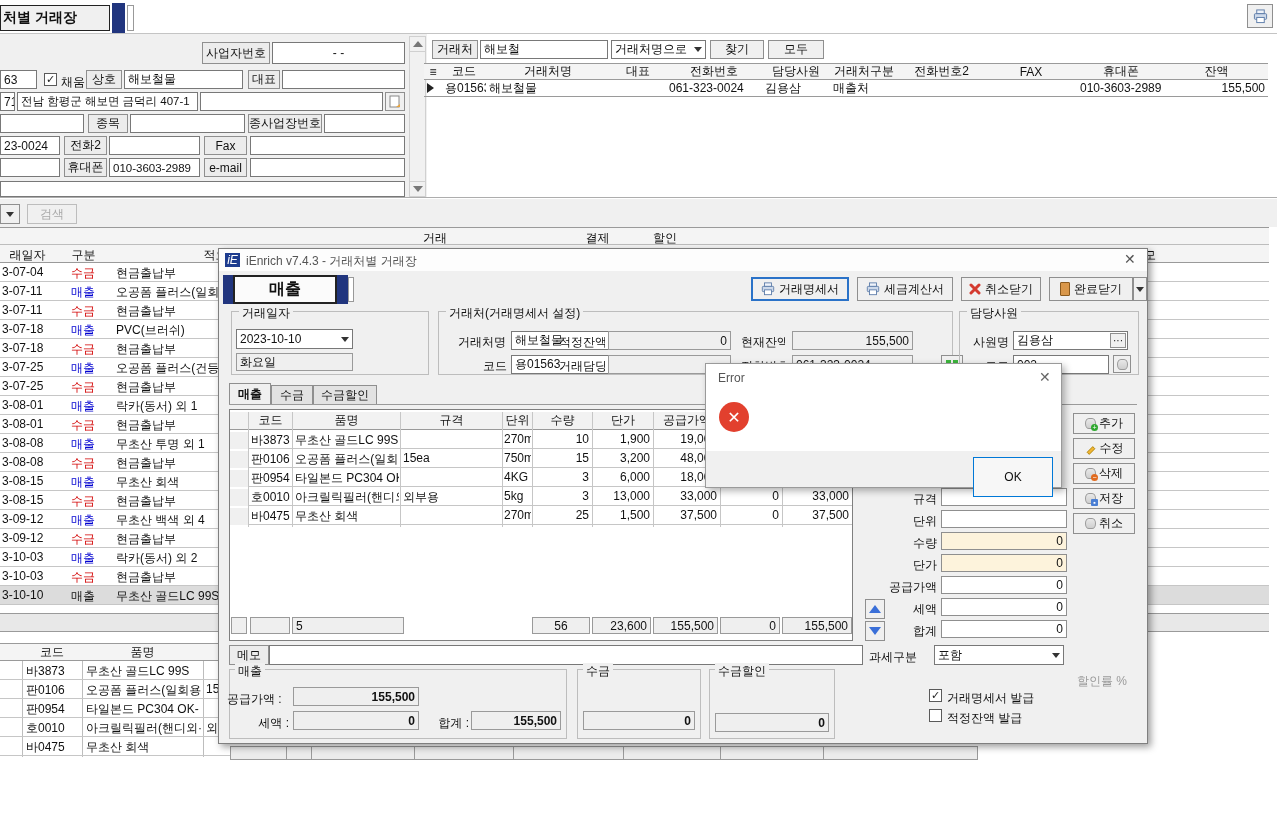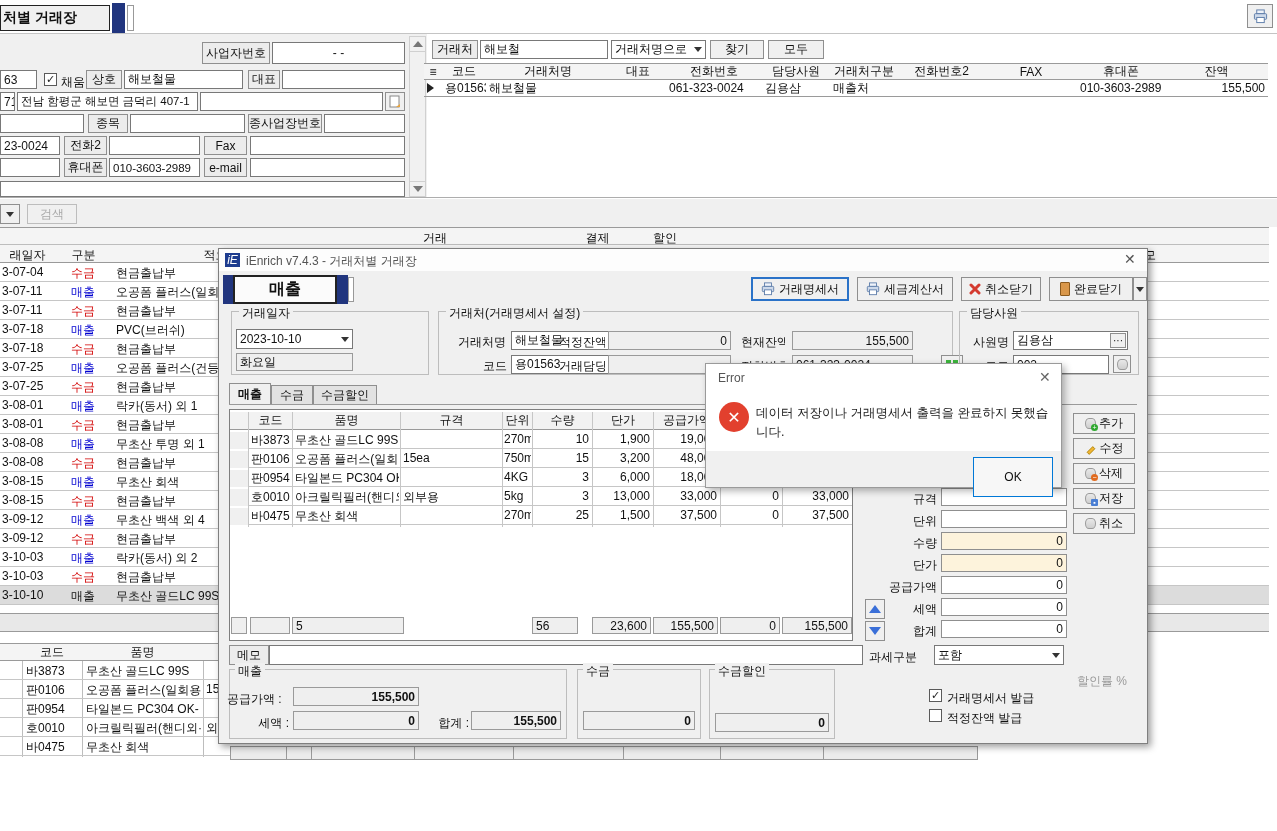--- a/index.html
+++ b/index.html
@@ -628,21 +628,21 @@
           <span class="gc num" style="left:426px;width:61px;">37,500</span>
           <span class="gc num" style="left:493px;width:56px;">0</span>
           <span class="gc num" style="left:555px;width:64px;">37,500</span>
         </div>
 
       <div class="tcell" style="left:1px;width:16px;"></div>
       <div class="tcell" style="left:20px;width:40px;"></div>
       <div class="tcell" style="left:62px;width:112px;">
           <span>5</span>
         </div>
-      <div class="tcell rt" style="left:302px;width:46px;justify-content:flex-start;">
+      <div class="tcell rt" style="left:302px;width:58px;justify-content:center;">
           <span>56</span>
         </div>
       <div class="tcell rt" style="left:362px;width:59px;justify-content:flex-end;">
           <span>23,600</span>
         </div>
       <div class="tcell rt" style="left:423px;width:65px;justify-content:flex-end;">
           <span>155,500</span>
         </div>
       <div class="tcell rt" style="left:490px;width:60px;justify-content:flex-end;">
           <span>0</span>
@@ -760,20 +760,19 @@
     <div class="chk" style="left:710px;top:440px;">✓</div>
     <span class="t" style="left:728px;top:441px;">거래명세서 발급</span>
     <div class="chk" style="left:710px;top:460px;"></div>
     <span class="t" style="left:728px;top:461px;">적정잔액 발급</span>
   </div>
 
   <div id="err">
     <span class="t" style="left:12px;top:7px;color:#555;">Error</span>
     <span class="x" style="left:333px;top:6px;color:#666;">✕</span>
     <div class="err-ic">✕</div>
-    <div class="abs" style="left:50px;top:40px;width:298px;font-size:12.5px;line-height:1.55;color:#222;white-space:normal;">데이터 저장이나 거래명세서 출력을 완료하지 못했습니다.</div>
     <div id="errfoot"></div>
     <div id="okbtn">
         <span>OK</span>
       </div>
   </div>
 
 </div>
 
 </body></html>

